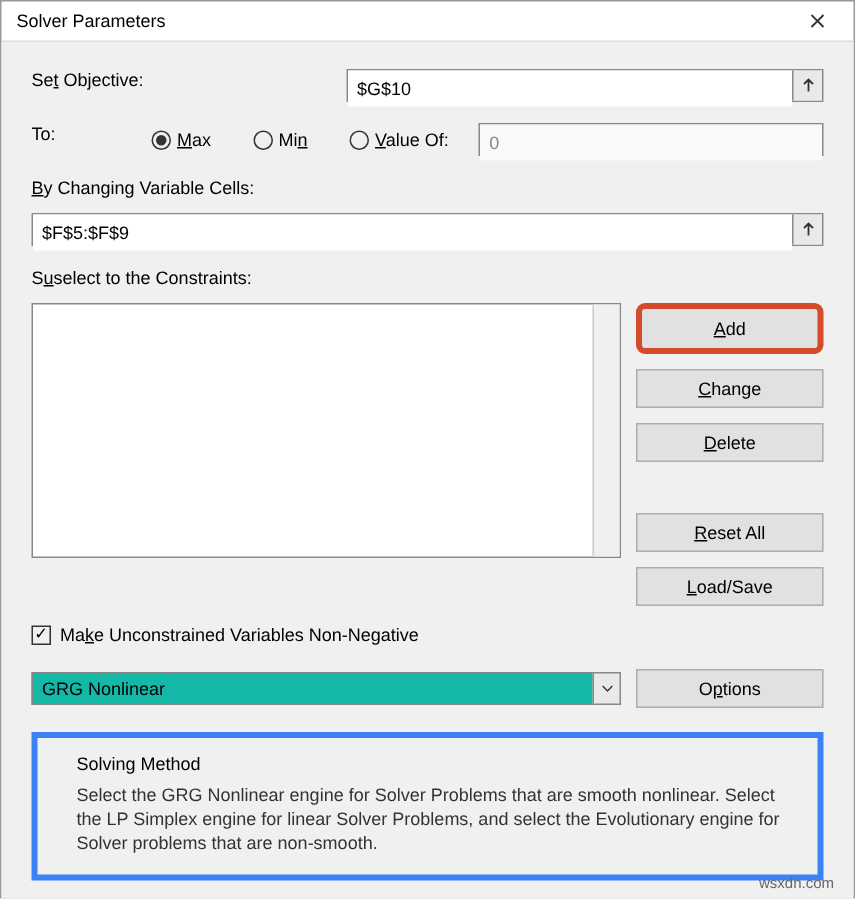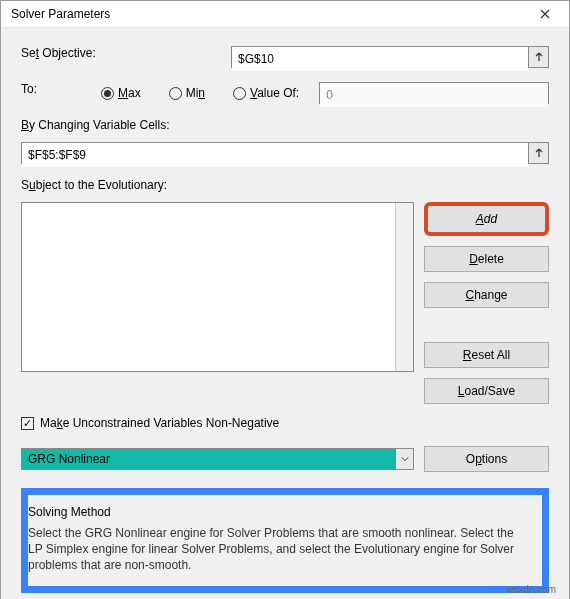--- a/index.html
+++ b/index.html
@@ -23,32 +23,32 @@
 .radio-outer { width: 13px; height: 13px; border: 1px solid #333; border-radius: 50%; display: flex; align-items: center; justify-content: center; }
 .radio-inner { width: 7px; height: 7px; background: #333; border-radius: 50%; }
 .valueof-input { width: 175px; margin-left: 20px; }
 .valueof-input input { background: #f9f9f9; color: #888; }
 .constraints-area { display: flex; gap: 10px; }
 .constraints-box { flex: 1; height: 170px; background: #fff; border: 1px solid #888; position: relative; }
 .constraints-box::after { content: ""; position: absolute; right: 0; top: 0; bottom: 0; width: 17px; background: #f0f0f0; border-left: 1px solid #ccc; }
 .scroll-thumb { position: absolute; right: 1px; top: 1px; width: 15px; height: 30px; background: #ccc; }
 .constraints-buttons { width: 125px; display: flex; flex-direction: column; gap: 10px; }
 .btn { height: 26px; background: #e1e1e1; border: 1px solid #adadad; display: flex; align-items: center; justify-content: center; cursor: default; }
-.btn.highlight { border: 4px solid #d44a2a; border-radius: 6px; height: 34px; font-style: italic; }
+.btn.highlight { border: 4px solid #d44a2a; border-radius: 6px; height: 34px; }
 .spacer-sm { height: 14px; }
 .check-row { display: flex; align-items: center; gap: 6px; margin-top: 12px; margin-bottom: 16px; }
 .checkbox { width: 13px; height: 13px; border: 1px solid #333; display: flex; align-items: center; justify-content: center; font-size: 11px; line-height: 1; }
 .method-row { display: flex; align-items: center; gap: 10px; margin-bottom: 16px; }
 .method-lbl { width: 100px; line-height: 1.3; }
 .select { flex: 1; height: 22px; background: #14b8a6; border: 1px solid #888; display: flex; align-items: center; }
 .select span { flex: 1; padding: 0 6px; }
 .select-btn { width: 18px; height: 100%; border-left: 1px solid #888; display: flex; align-items: center; justify-content: center; background: #e9e9e9; }
 .select-btn svg { width: 8px; height: 8px; }
 .options-btn { width: 125px; }
-.info-box { border: 7px solid #3b82f6; padding: 10px 12px 12px 0; margin-bottom: 14px; }
+.info-box { border: 4px solid #3b82f6; padding: 10px 12px 12px 26px; margin-bottom: 14px; }
 .info-box .info-title { margin-bottom: 6px; }
 .info-box .info-text { line-height: 1.35; color: #333; }
 .watermark { position: absolute; bottom: 4px; right: 14px; font-size: 10px; color: #666; font-family: Arial, sans-serif; }
 </style>
 </head>
 <body>
 
 <div class="window">
   <div class="titlebar">
     <div class="title">Solver Parameters</div>
@@ -108,36 +108,36 @@
         <div class="refedit-btn">
           <svg viewBox="0 0 10 10">
               <path d="M5 9 L5 1 M2 4 L5 1 L8 4" stroke="#333" stroke-width="1.2" fill="none"></path>
             </svg>
         </div>
       </div>
     </div>
 
     <div class="row label-row">
       <div>
-        <span>S</span><span class="u">u</span><span>bject to the Evolutionary:</span>
+        <span>S</span><span class="u">u</span><span>select to the Constraints:</span>
       </div>
     </div>
     <div class="constraints-area">
       <div class="constraints-box">
         <div class="scroll-thumb"></div>
       </div>
       <div class="constraints-buttons">
         <div class="btn highlight">
           <span><span class="u">A</span><span>dd</span></span>
         </div>
         <div class="btn">
-          <span><span class="u">D</span><span>elete</span></span>
+          <span><span class="u">C</span><span>hange</span></span>
         </div>
         <div class="btn">
-          <span><span class="u">C</span><span>hange</span></span>
+          <span><span class="u">D</span><span>elete</span></span>
         </div>
         <div class="spacer-sm"></div>
         <div class="btn">
           <span><span class="u">R</span><span>eset All</span></span>
         </div>
         <div class="btn">
           <span><span class="u">L</span><span>oad/Save</span></span>
         </div>
       </div>
     </div>

